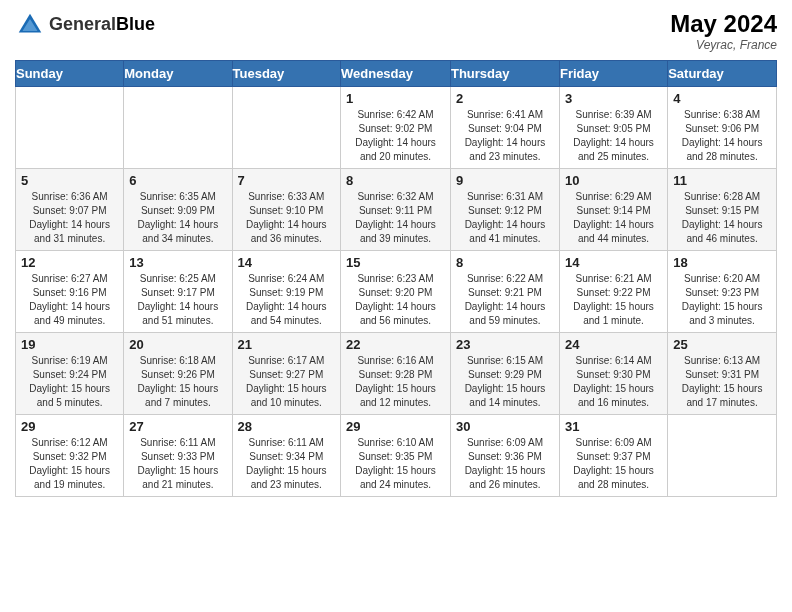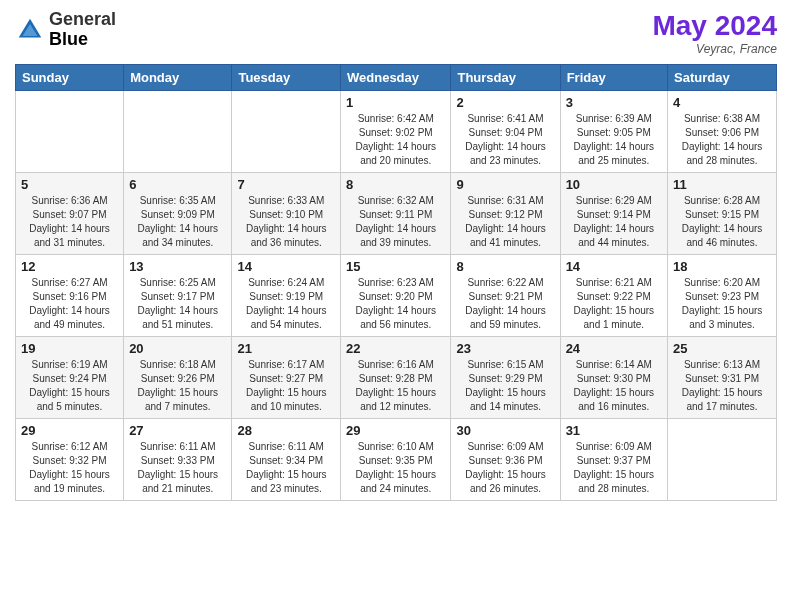--- a/index.html
+++ b/index.html
@@ -22,50 +22,50 @@
       align-items: flex-start;
       margin-bottom: 8px;
     }
     .logo {
       display: flex;
       align-items: center;
       gap: 4px;
     }
     .logo-text {
       display: flex;
-      flex-direction: column;
+      flex-direction: row;
       line-height: 1.1;
     }
     .logo-icon {
       width: 30px;
       height: 30px;
     }
     .title-block {
       text-align: right;
     }
     .title-month {
-      font-size: 28px;
+      font-size: 24px;
       font-weight: bold;
-      color: #6d28d9;
+      color: #000000;
     }
     .title-location {
       font-size: 12px;
       color: #555;
       font-style: italic;
     }
     .calendar {
       width: 100%;
       border-collapse: collapse;
       border: 1px solid #ccc;
     }
     .calendar th {
       background: #3572b0;
       color: #fff;
       text-align: left;
-      padding: 5px 6px;
+      padding: 5px 0;
       font-size: 13px;
       font-weight: bold;
       border: 1px solid #2a5a9a;
     }
     .calendar td {
       vertical-align: top;
       border: 1px solid #ccc;
       padding: 4px 5px;
       width: 113px;
       min-height: 80px;

